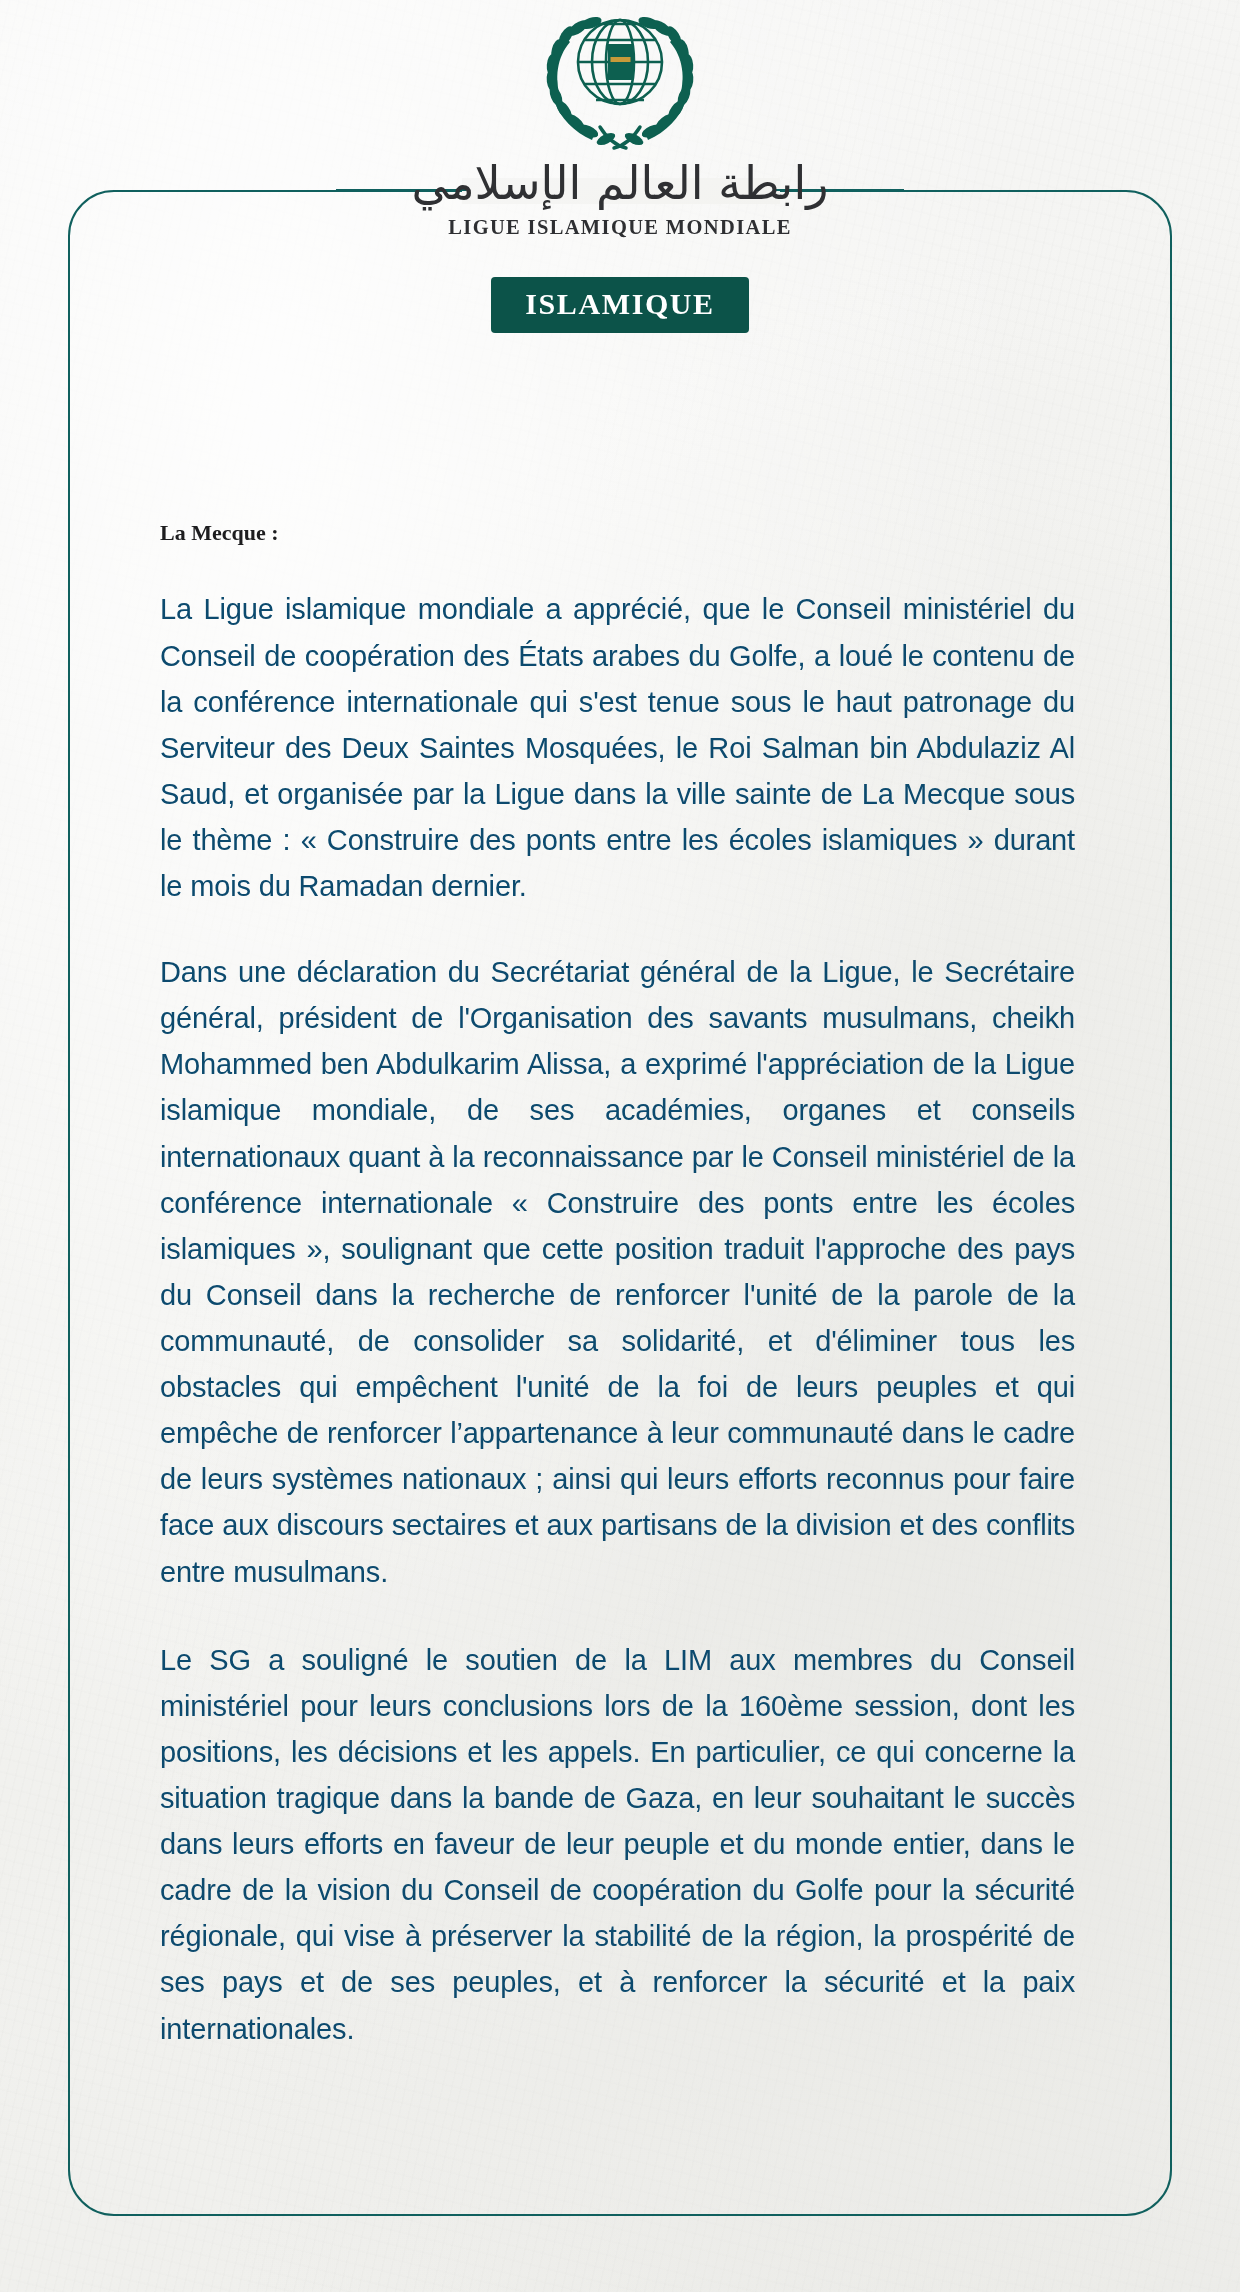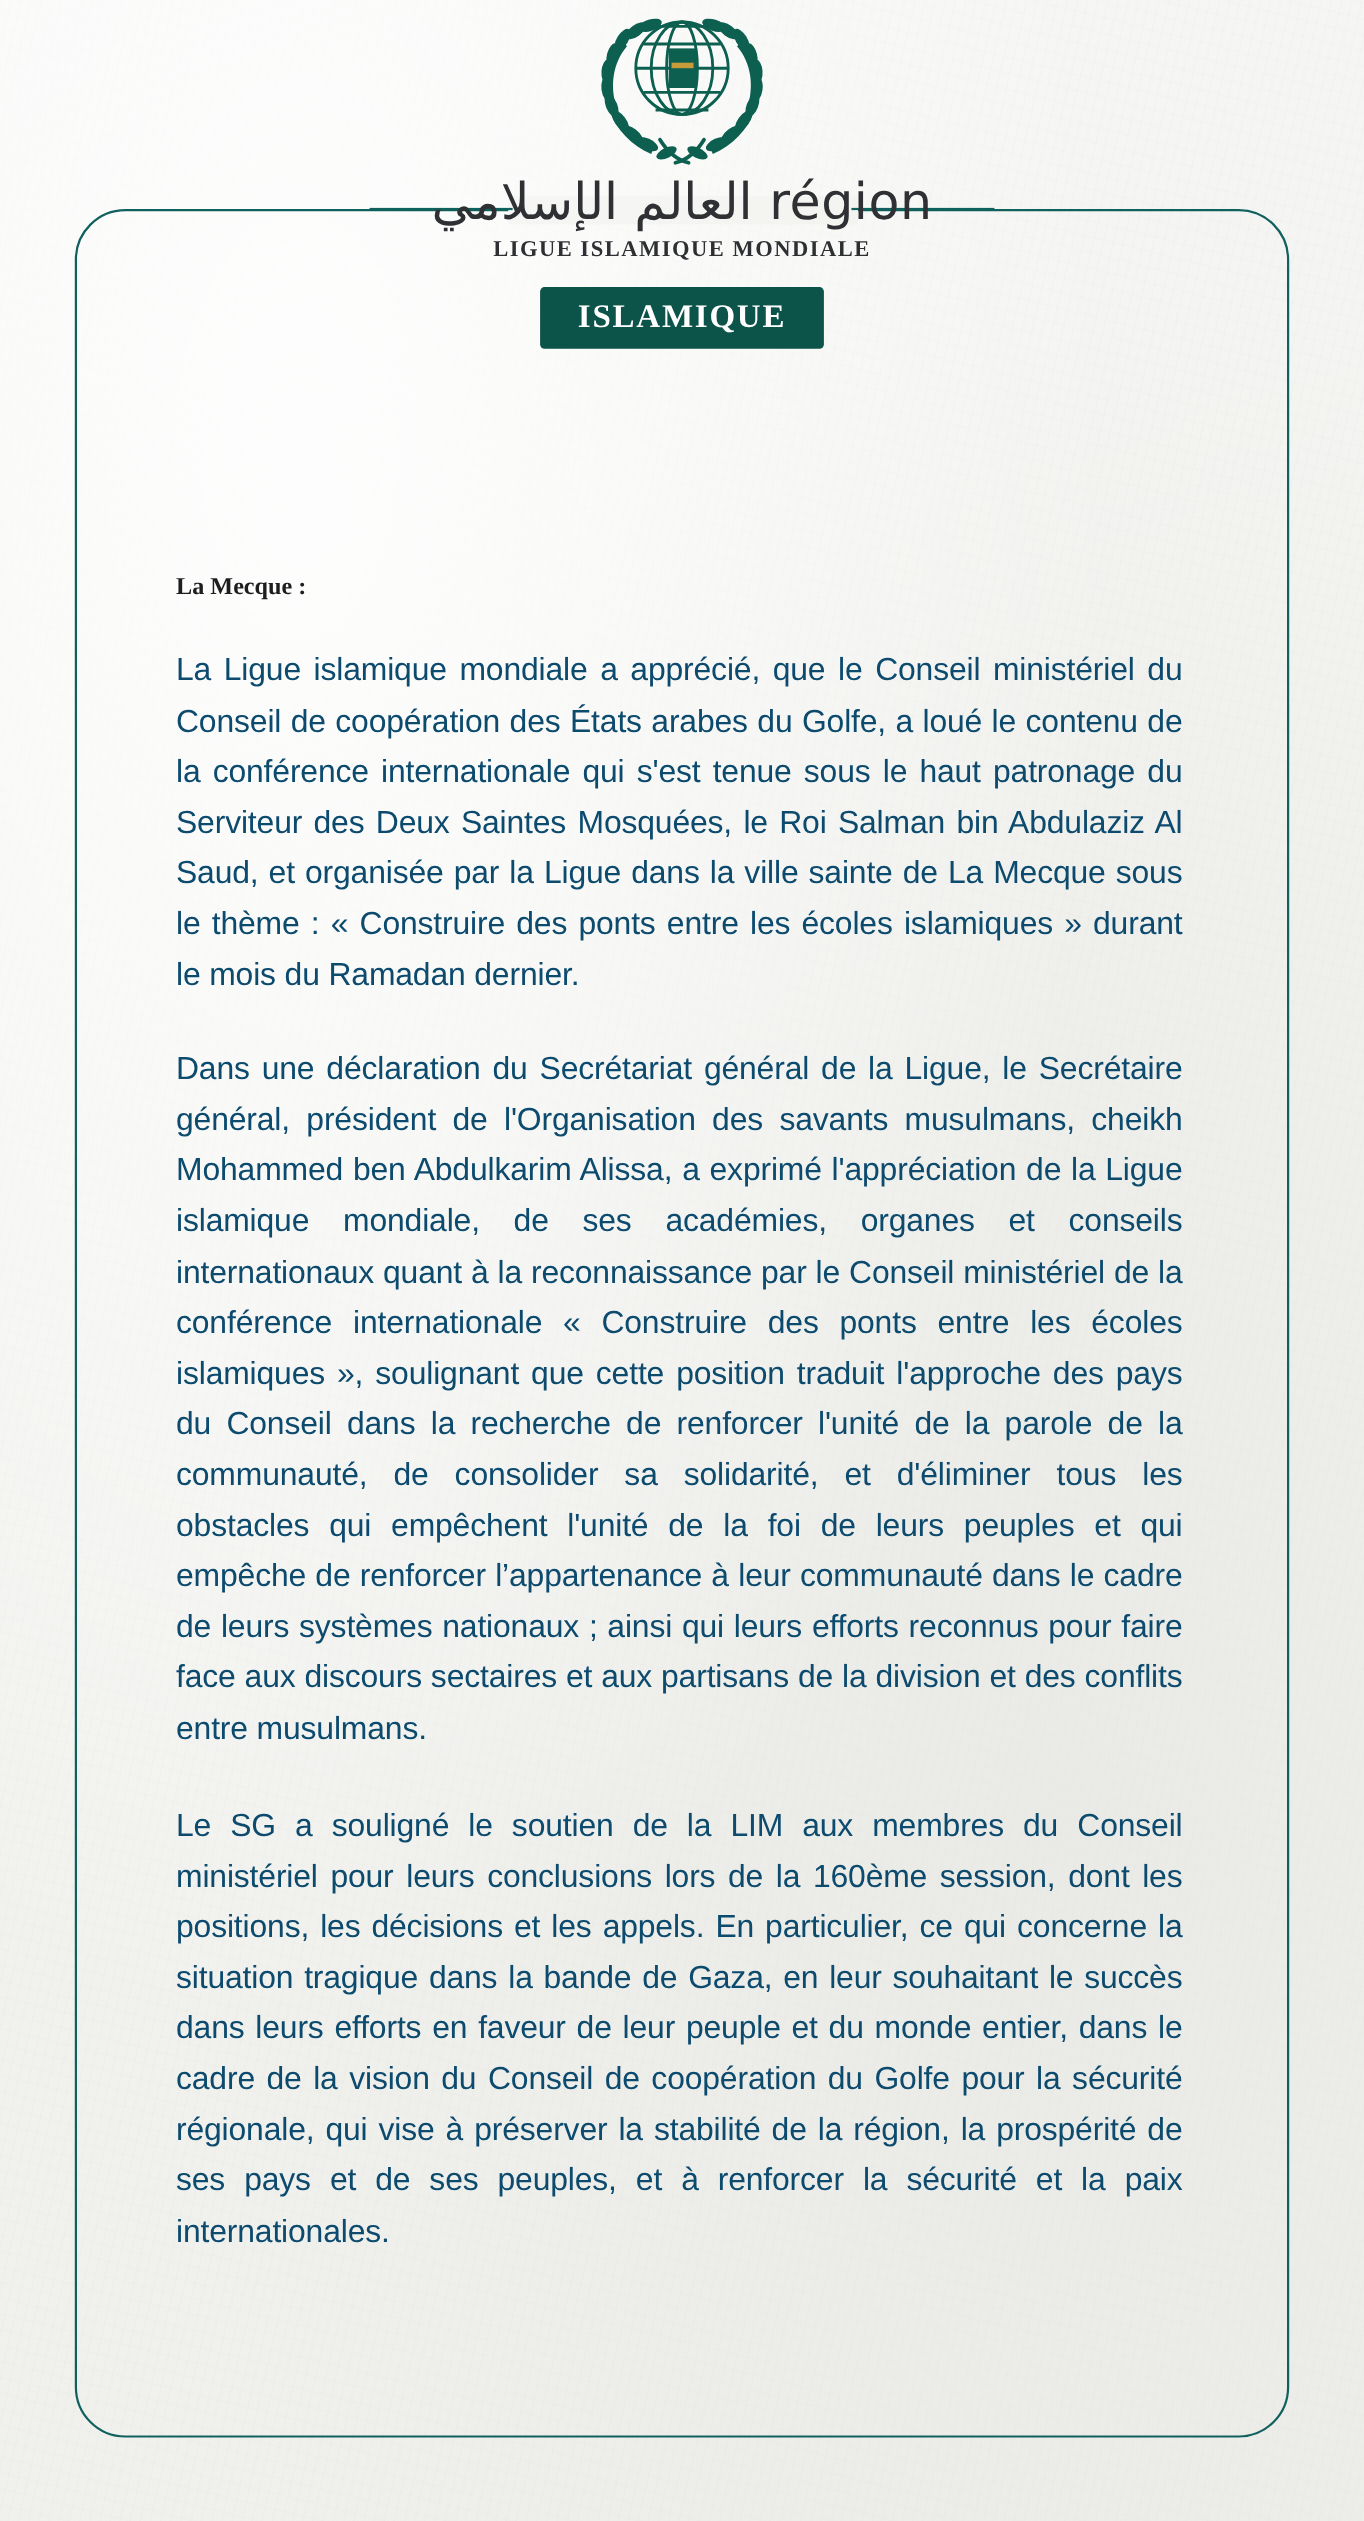--- a/index.html
+++ b/index.html
@@ -93,21 +93,21 @@
     margin: 6px auto 0;
     font-family: "DejaVu Sans", sans-serif;
     font-size: 46px;
     line-height: 1.12;
     color: #2f3033;
     direction: rtl;
     letter-spacing: 0.5px;
   }
   .org-latin {
     display: block;
-    margin: 6px auto 0;
+    margin: 6px auto 16px;
     font-family: "Liberation Serif", serif;
     font-weight: bold;
     font-size: 20.5px;
     letter-spacing: 1.35px;
     color: #2e2f32;
   }
 
   .badge {
     display: inline-block;
     margin-top: 22px;
@@ -218,21 +218,21 @@
       <g stroke="#0d6050" stroke-width="3.4" fill="none" stroke-linecap="round">
         <path d="M78 127 C86 140 96 146 104 148"></path>
         <path d="M118 127 C110 140 100 146 92 148"></path>
       </g>
       <g fill="#0d6050">
         <ellipse cx="112" cy="139" rx="10" ry="4.6" transform="rotate(26 112 139)"></ellipse>
         <ellipse cx="84" cy="139" rx="10" ry="4.6" transform="rotate(-26 84 139)"></ellipse>
       </g>
     </svg>
 
-    <span class="org-arabic">région العالم الإسلامي</span>
+    <span class="org-arabic">رابطة العالم الإسلامي</span>
 
     <span class="org-latin">LIGUE ISLAMIQUE MONDIALE</span>
 
     <div>
       <span class="badge">ISLAMIQUE</span>
     </div>
   </div>
 
   <div class="content">
 

